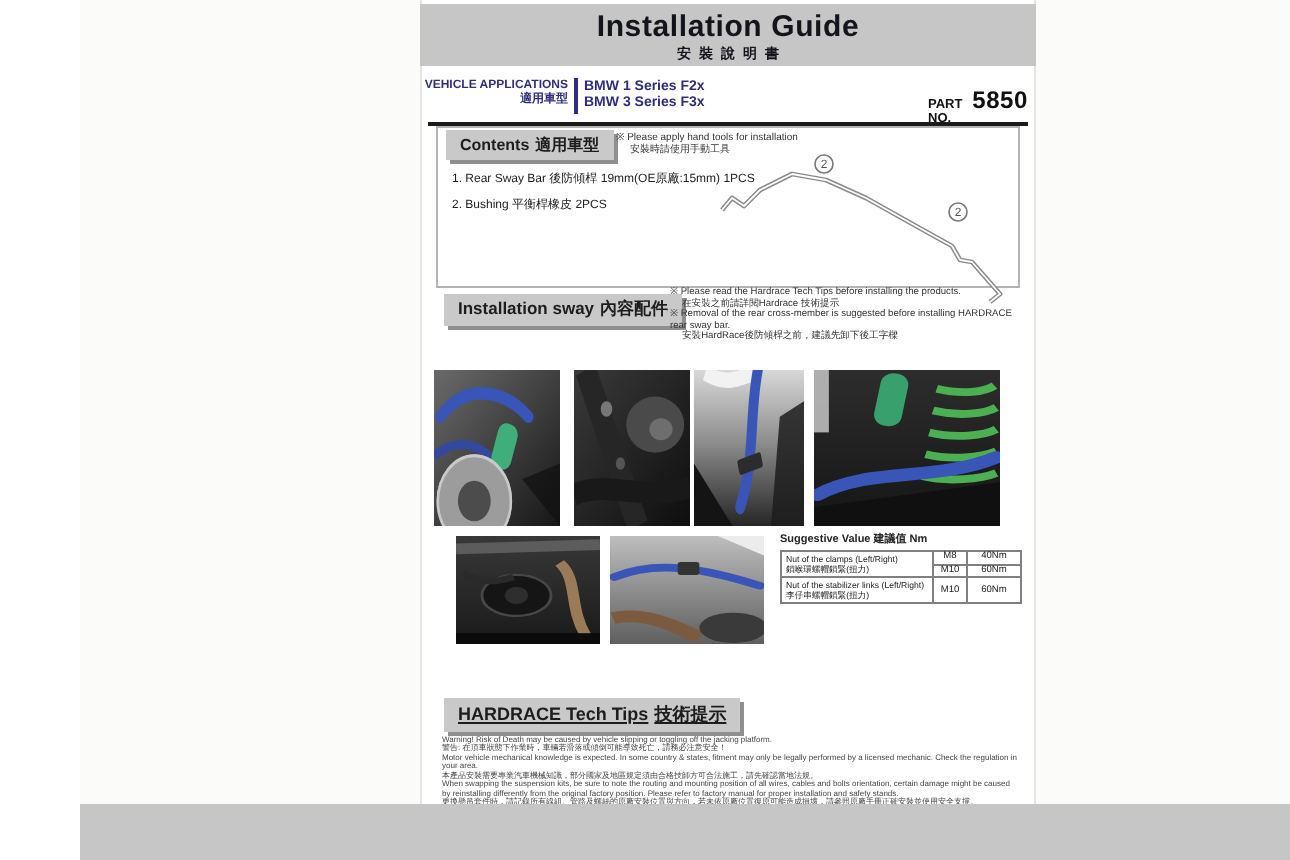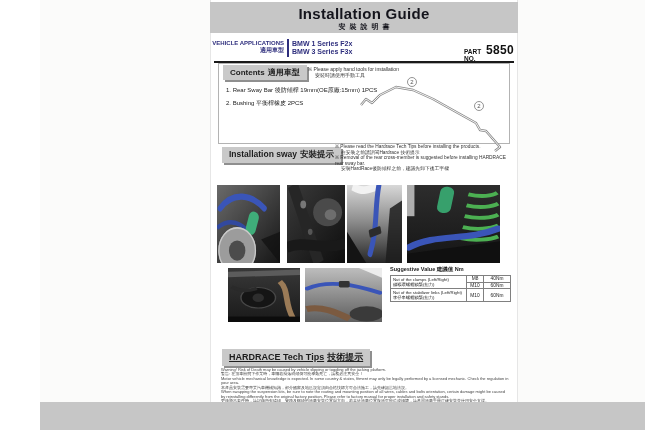--- a/index.html
+++ b/index.html
@@ -109,21 +109,21 @@
   <svg class="swaybar-drawing" viewBox="0 0 155 80">
     <path d="M3,32 L8,26 L14,30 L22,22 L38,14 L55,17 L75,26 L100,40 L118,50 L122,57 L128,58 L135,66 L142,74 L137,78" fill="none" stroke="#8a8a8a" stroke-width="2.4" stroke-linejoin="round"></path>
     <path d="M3,32 L8,26 L14,30 L22,22 L38,14 L55,17 L75,26 L100,40 L118,50 L122,57 L128,58 L135,66 L142,74 L137,78" fill="none" stroke="#ffffff" stroke-width="0.9" stroke-linejoin="round"></path>
     <circle cx="54" cy="9" r="4.5" fill="#ffffff" stroke="#777" stroke-width="0.8"></circle>
     <text x="54" y="11.2" font-size="6" text-anchor="middle" fill="#555">2</text>
     <circle cx="121" cy="33" r="4.5" fill="#ffffff" stroke="#777" stroke-width="0.8"></circle>
     <text x="121" y="35.2" font-size="6" text-anchor="middle" fill="#555">2</text>
   </svg>
 
   <div class="sec-label tips-label">
-    <span>Installation sway</span><span class="zh">安裝提示</span>
+    <span>Installation sway</span><span class="zh">內容配件</span>
   </div>
   <div class="tips-notes">
     <div>※ Please read the Hardrace Tech Tips before installing the products.</div>
     <div class="note-zh">在安裝之前請詳閱Hardrace 技術提示</div>
     <div>※ Removal of the rear cross-member is suggested before installing HARDRACE rear sway bar.</div>
     <div class="note-zh">安裝HardRace後防傾桿之前，建議先卸下後工字樑</div>
   </div>
 
   <div class="photo p1">
     <svg viewBox="0 0 100 100" preserveAspectRatio="none">

